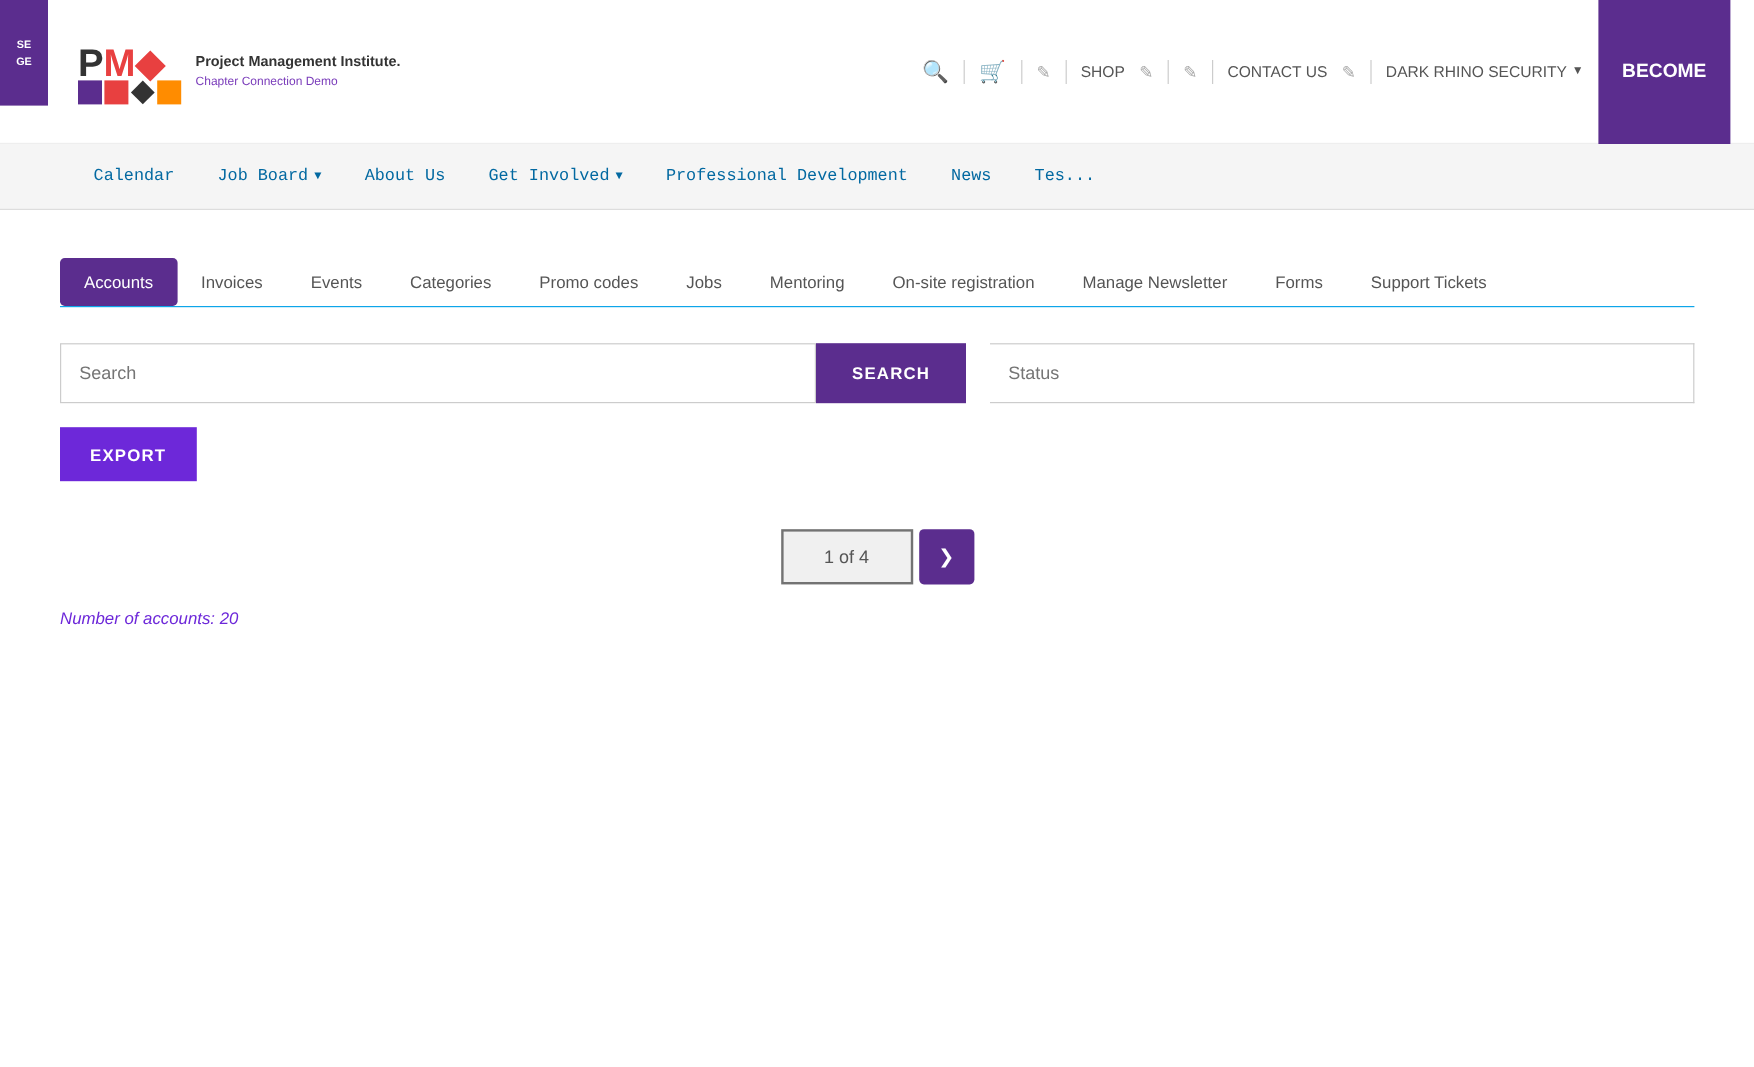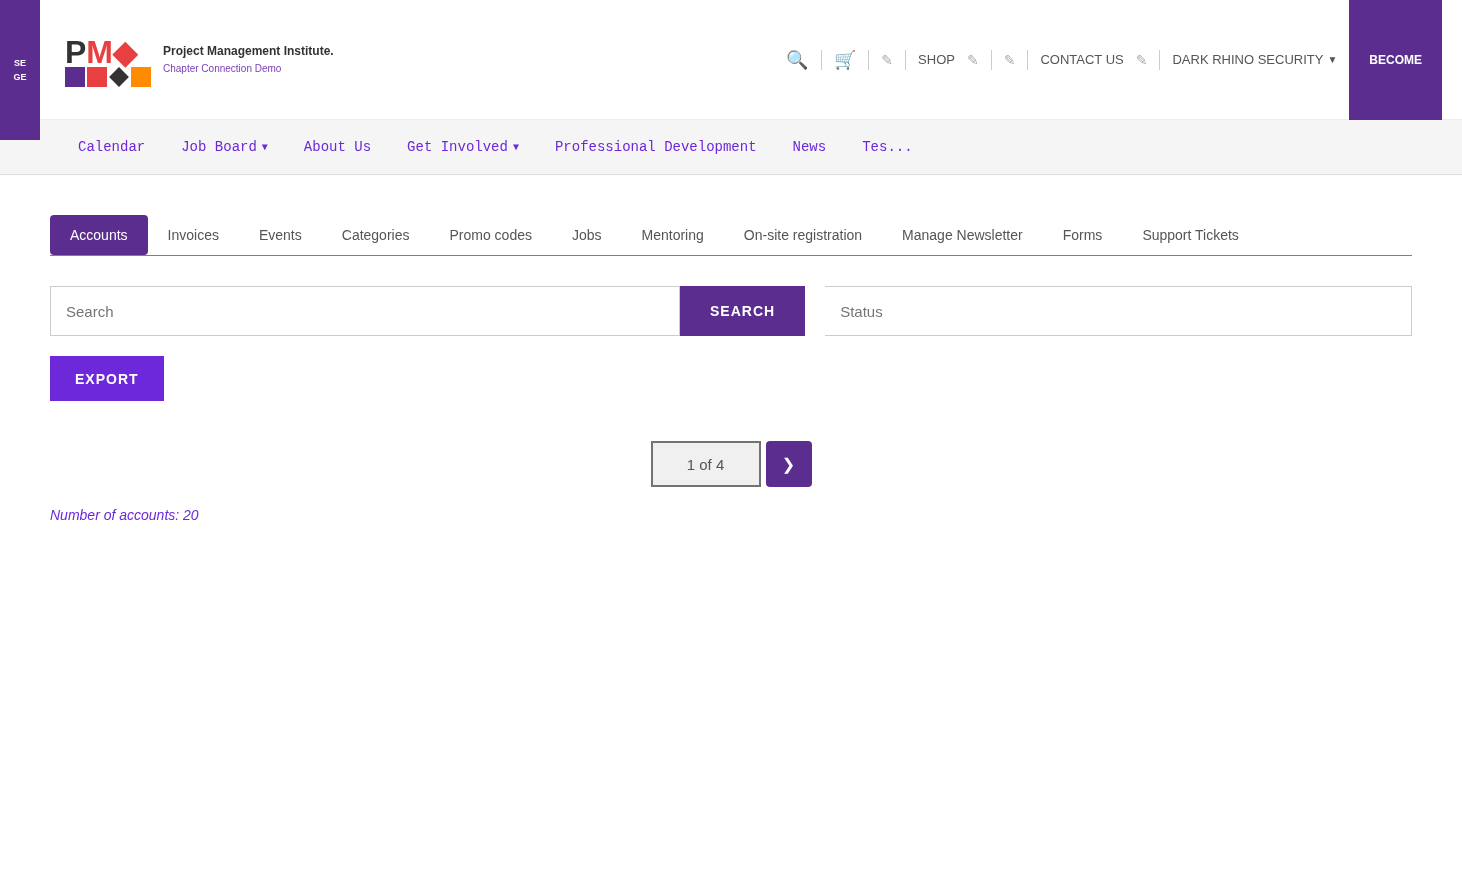--- a/index.html
+++ b/index.html
@@ -29,21 +29,21 @@
     }
     .logo-text-col .proj { font-weight: bold; font-size: 12px; }
     .logo-chapter { color: #7a3cba; font-size: 10px; margin-top: 3px; }
 
     
     .left-partial {
       position: absolute;
       left: 0;
       top: 0;
       width: 40px;
-      height: 140px;
+      height: 88px;
       background: #5b2d8e;
       display: flex;
       flex-direction: column;
       align-items: center;
       justify-content: center;
       color: #fff;
       font-size: 10px;
       font-weight: bold;
       gap: 4px;
     }
@@ -84,42 +84,42 @@
       align-items: center;
       gap: 4px;
       color: #555;
       font-size: 13px;
       cursor: pointer;
     }
     .become-btn {
       background: #5b2d8e;
       color: #fff;
       padding: 12px 20px;
-      font-size: 12px;
+      font-size: 16px;
       font-weight: bold;
       border: none;
       cursor: pointer;
       height: 120px;
       white-space: nowrap;
     }
 
     
     .nav-bar {
       background: #f5f5f5;
       display: flex;
       align-items: center;
       padding: 0 20px 0 60px;
       border-bottom: 1px solid #ddd;
       height: 55px;
       overflow: hidden;
     }
     .nav-item {
       padding: 0 18px;
       font-size: 14px;
-      color: #6d28d9;
+      color: #0369a1;
       cursor: pointer;
       height: 55px;
       display: flex;
       align-items: center;
       gap: 5px;
       white-space: nowrap;
       font-family: 'Courier New', monospace;
     }
     .chevron-down { font-size: 10px; }
 

